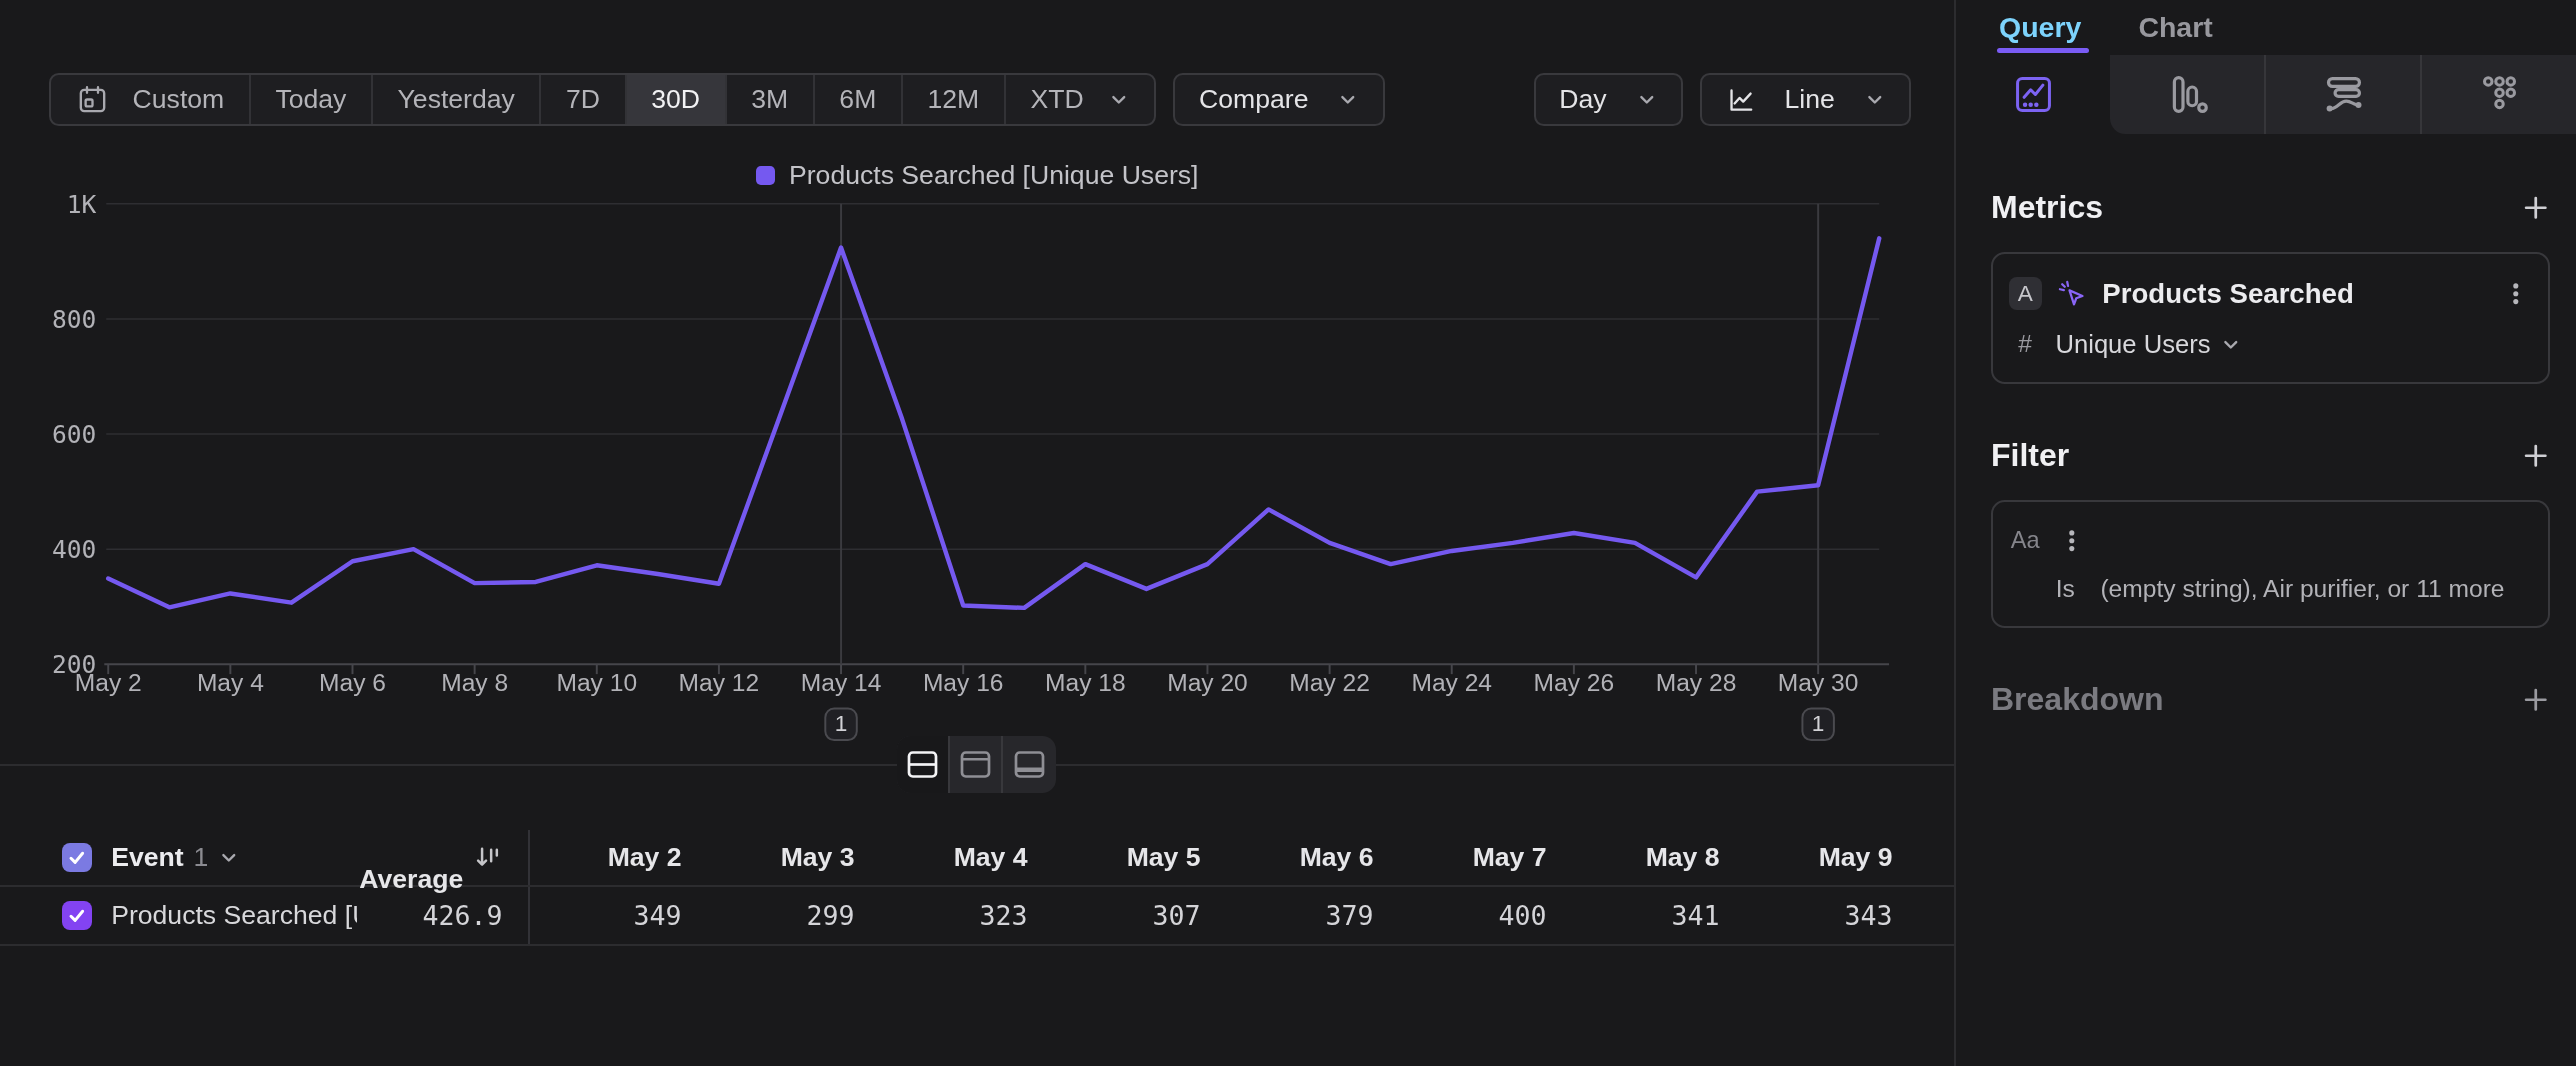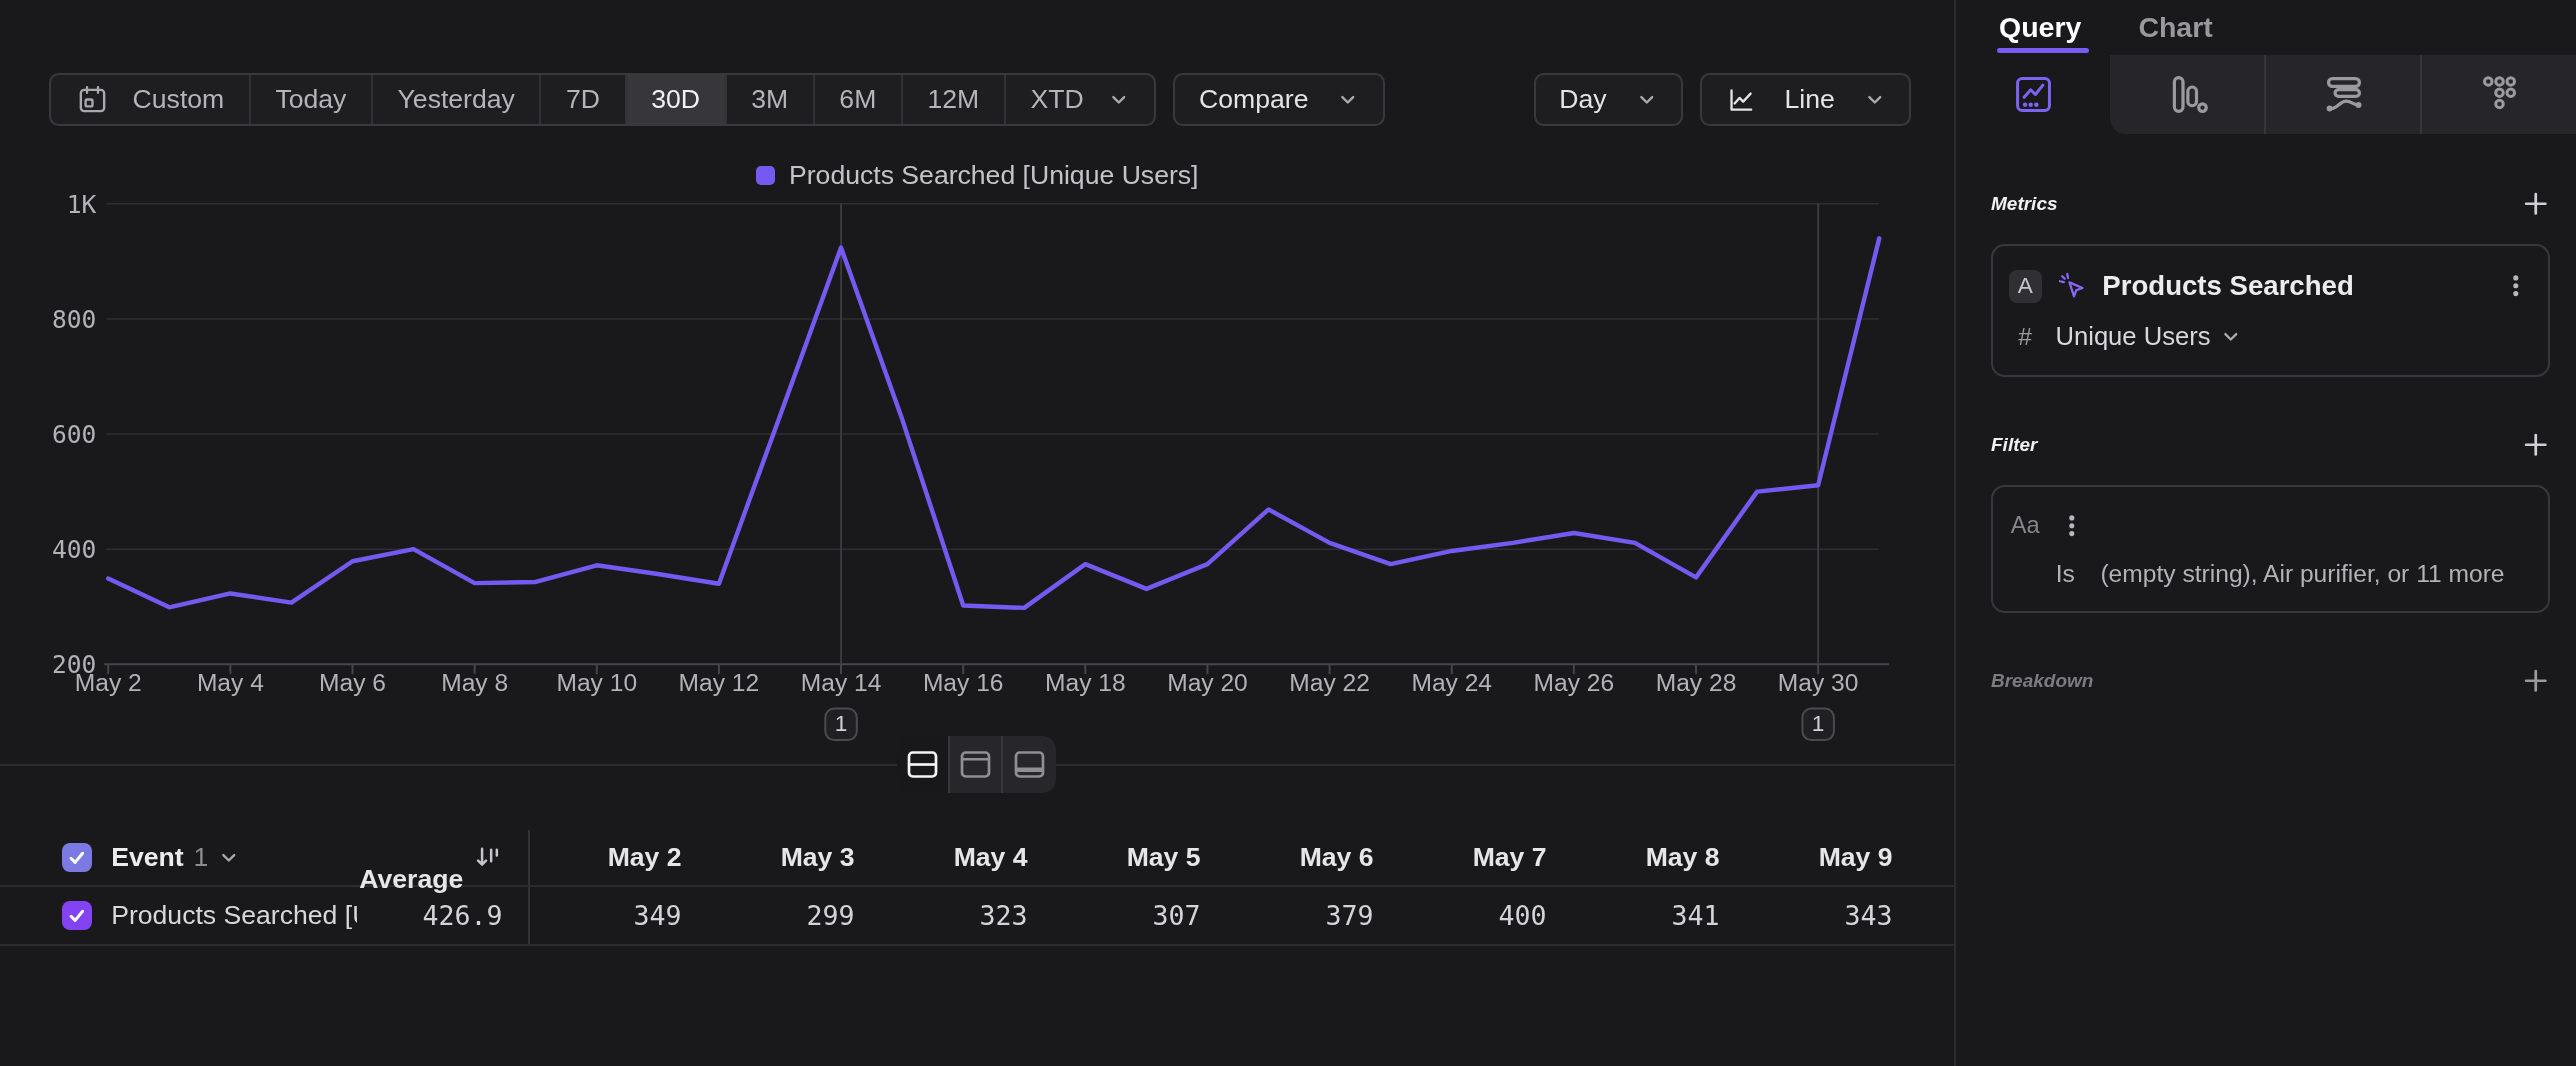--- a/index.html
+++ b/index.html
@@ -45,31 +45,31 @@
   .c-avg { flex:0 0 173px; border-right:2px solid #323237; justify-content:flex-end; padding-right:25.6px; gap:9.8px; font-size:26.6px; }
   .c-avg .lbl { color:#e6e6e9; font-weight:bold;margin-top:44px; }
   .c-day { flex:0 0 173px; justify-content:flex-end; padding-right:21.6px; font-size:26.6px; }
   .t-row.header .c-day { color:#e6e6e9; font-weight:bold; }
   .mono { font-family:"DejaVu Sans Mono", monospace; color:#d4d4d8; }
 
   
   .sidebar { position:absolute; left:1954px; top:0; width:622px; height:1067px; border-left:2px solid #2c2c2f; background:#19191b; }
   .sb-tabs { display:flex; gap:57px; padding-left:43px; height:55px; align-items:stretch; }
   .sb-tab { font-size:28.5px; font-weight:bold; color:#98989e; position:relative; display:flex; align-items:center; cursor:pointer; }
-  .sb-tab.active { color:#ffffff; }
+  .sb-tab.active { color:#7dd3fc; }
   .sb-tab.active::after { content:""; position:absolute; left:-2px; right:-7.9px; bottom:2px; height:4.9px; border-radius:3px; background:#7a5cf5; }
   .sb-icontabs { display:flex; height:79px; }
   .it { flex:1; display:flex; align-items:center; justify-content:center; color:#9a9aa0; cursor:pointer; }
   .it.active { color:#7c63f2; }
   .it.rest { background:#26262a; }
   .it.rest.first { border-bottom-left-radius:15.7px; }
   .it.rest + .it.rest { border-left:2px solid #36363a; }
   .sb-content { padding:55px 25.6px 0 35px; }
   .sb-head { display:flex; align-items:center; justify-content:space-between; margin-bottom:25.6px; }
-  .sb-head h3 { font-size:19px; font-weight:bold; color:#f0f0f3;font-style:italic; }
+  .sb-head h3 { font-size:32px; font-weight:bold; color:#f0f0f3; }
   .sb-head.dim h3 { color:#7b7b81; }
   .plus-btn { color:#cfcfd4; cursor:pointer; display:flex; }
   .plus-btn.dim { color:#9a9aa0; }
   .card { border:2px solid #38383c; border-radius:13.8px; padding:23.6px 15.7px; margin-bottom:53px; }
   .card-row1 { display:flex; align-items:center; gap:13.8px; }
   .badge-letter { flex:0 0 33px; height:33px; border-radius:7.9px; background:#2f2f34; color:#c6c6cb; font-size:22.6px; display:flex; align-items:center; justify-content:center; }
   .badge-type { flex:0 0 33px; color:#85858b; font-size:23.6px; text-align:center; }
   .evt-icon { flex:0 0 33px; display:flex; justify-content:center; }
   .card-title { font-size:27.6px; font-weight:bold; color:#ececef; flex:1; }
   .kebab { color:#b6b6bb; cursor:pointer; display:flex; padding:0 3.9px; }

